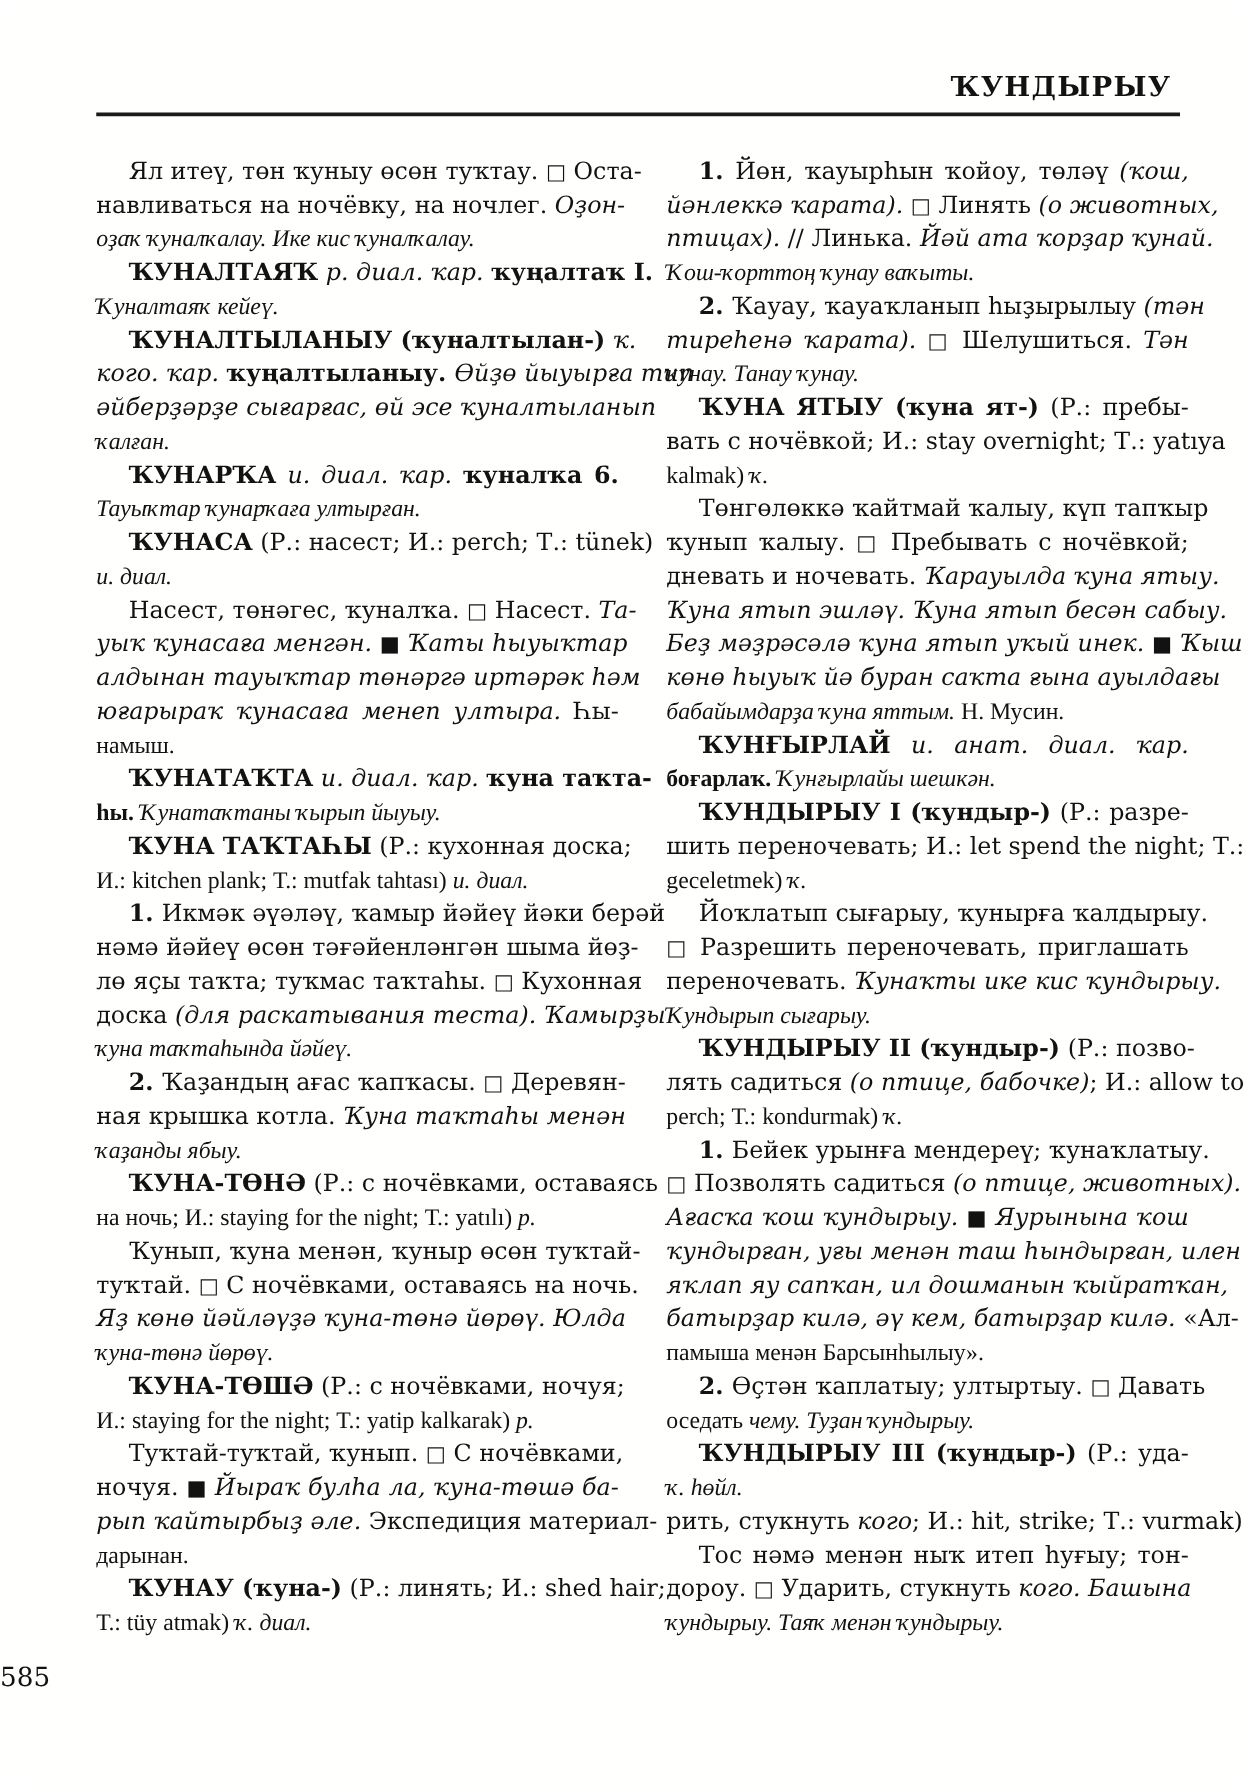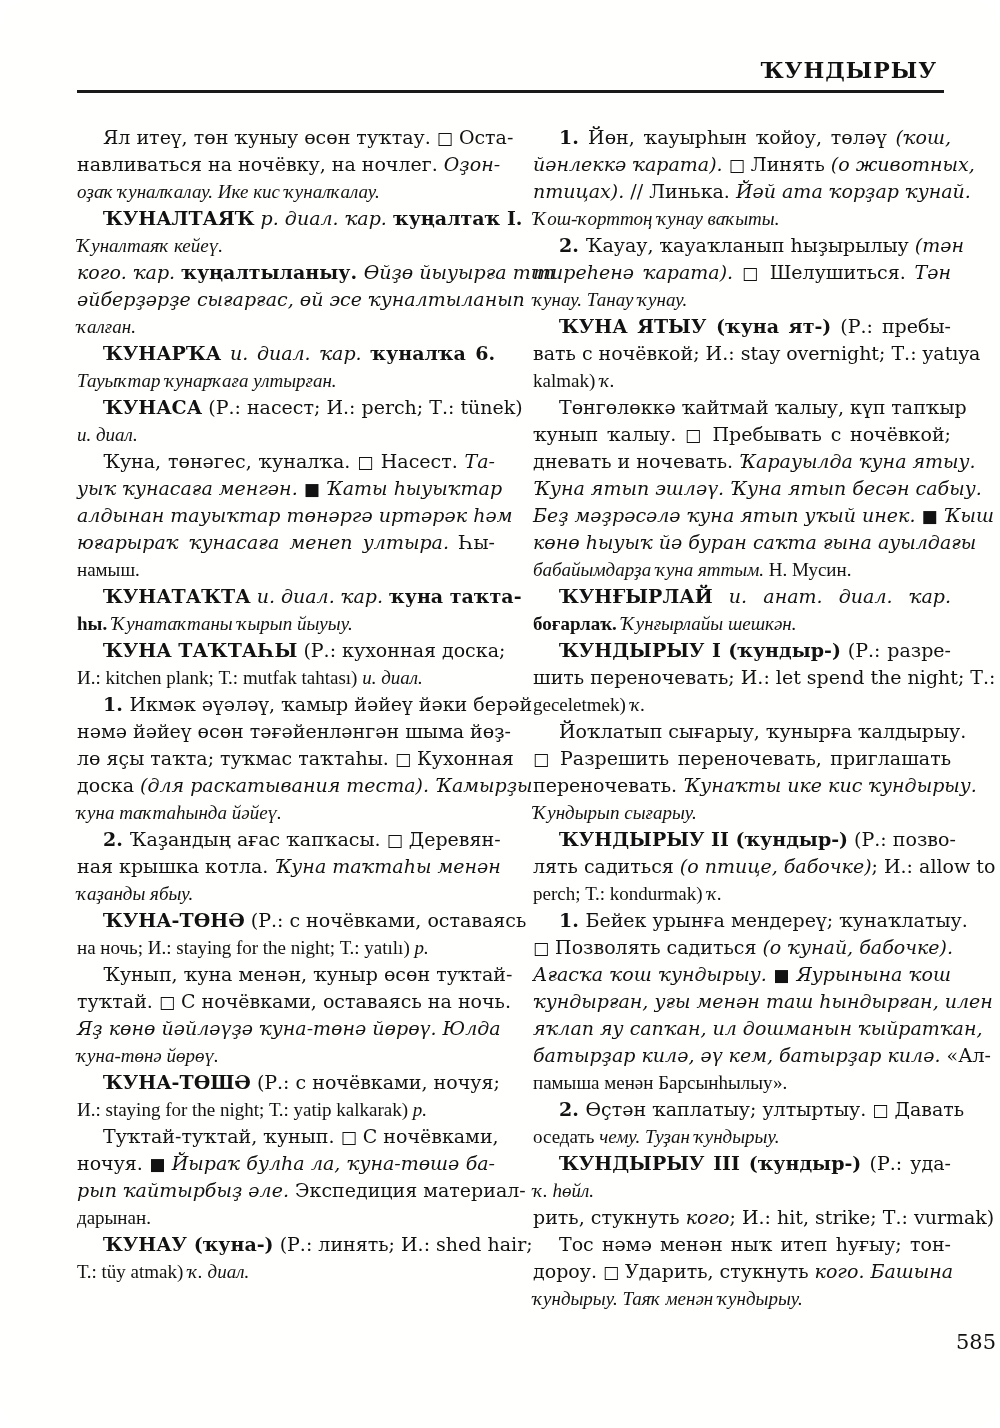--- a/index.html
+++ b/index.html
@@ -31,44 +31,45 @@
     text-align:justify;
     text-align-last:justify;
   }
   .line.end { text-align-last:left;font-family:Liberation Serif, serif; }
   .line.first { padding-left:26px; }
   .f-b { font-weight:bold; }
   .f-i { font-style:italic; }
   .f-s { font-family:"DejaVu Sans",sans-serif; font-size:17px; }
   .page-number {
     position:absolute; top:1330px; left:0; width:996px;
-    text-align:right; font-size:21px;
+    text-align:left; font-size:21px;
   }
 </style>
 </head>
 <body>
 
 <div class="page">
   <div class="running-head">ҠУНДЫРЫУ</div>
   <div class="head-rule"></div>
   <div class="columns">
     <div class="col" id="col-left">
         <div class="line first"><span class="f-r">Ял итеү, төн ҡуныу өсөн туҡтау. </span><span class="f-s">□</span><span class="f-r"> Оста-</span></div>
         <div class="line"><span class="f-r">навливаться на ночёвку, на ночлег. </span><span class="f-i">Оҙон-</span></div>
         <div class="line end"><span class="f-i">оҙаҡ ҡуналҡалау. Ике кис ҡуналҡалау.</span></div>
         <div class="line first"><span class="f-b">ҠУНАЛТАЯҠ</span><span class="f-i"> р. диал. ҡар. </span><span class="f-b">ҡуңалтаҡ I.</span></div>
         <div class="line end"><span class="f-i">Ҡуналтаяҡ кейеү.</span></div>
+        <div class="line first"><span class="f-b">ҠУНАЛТЫЛАНЫУ (ҡуналтылан-)</span><span class="f-i"> ҡ.</span></div>
         <div class="line"><span class="f-i">кого. ҡар. </span><span class="f-b">ҡуңалтыланыу. </span><span class="f-i">Өйҙө йыуырға тип</span></div>
         <div class="line"><span class="f-i">әйберҙәрҙе сығарғас, өй эсе ҡуналтыланып</span></div>
         <div class="line end"><span class="f-i">ҡалған.</span></div>
         <div class="line first"><span class="f-b">ҠУНАРҠА</span><span class="f-i"> и. диал. ҡар. </span><span class="f-b">ҡуналҡа 6.</span></div>
         <div class="line end"><span class="f-i">Тауыҡтар ҡунарҡаға ултырған.</span></div>
         <div class="line first"><span class="f-b">ҠУНАСА</span><span class="f-r"> (Р.: насест; И.: perch; Т.: tünek)</span></div>
         <div class="line end"><span class="f-i">и. диал.</span></div>
-        <div class="line first"><span class="f-r">Ҡуна, төнәгес, ҡуналҡа. </span><span class="f-s">□</span><span class="f-r"> Насест. </span><span class="f-i">Та-</span></div>
+        <div class="line first"><span class="f-r">Насест, төнәгес, ҡуналҡа. </span><span class="f-s">□</span><span class="f-r"> Насест. </span><span class="f-i">Та-</span></div>
         <div class="line"><span class="f-i">уыҡ ҡунасаға менгән. </span><span class="f-s">■</span><span class="f-i"> Ҡаты һыуыҡтар</span></div>
         <div class="line"><span class="f-i">алдынан тауыҡтар төнәргә иртәрәк һәм</span></div>
         <div class="line"><span class="f-i">юғарыраҡ ҡунасаға менеп ултыра. </span><span class="f-r">Һы-</span></div>
         <div class="line end"><span class="f-r">намыш.</span></div>
         <div class="line first"><span class="f-b">ҠУНАТАҠТА</span><span class="f-i"> и. диал. ҡар. </span><span class="f-b">ҡуна таҡта-</span></div>
         <div class="line end"><span class="f-b">һы. </span><span class="f-i">Ҡунатаҡтаны ҡырып йыуыу.</span></div>
         <div class="line first"><span class="f-b">ҠУНА ТАҠТАҺЫ</span><span class="f-r"> (Р.: кухонная доска;</span></div>
         <div class="line end"><span class="f-r">И.: kitchen plank; Т.: mutfak tahtası) </span><span class="f-i">и. диал.</span></div>
         <div class="line first"><span class="f-b">1. </span><span class="f-r">Икмәк әүәләү, ҡамыр йәйеү йәки берәй</span></div>
         <div class="line"><span class="f-r">нәмә йәйеү өсөн тәғәйенләнгән шыма йөҙ-</span></div>
@@ -117,21 +118,21 @@
         <div class="line"><span class="f-r">шить переночевать; И.: let spend the night; Т.:</span></div>
         <div class="line end"><span class="f-r">geceletmek) </span><span class="f-i">ҡ.</span></div>
         <div class="line first"><span class="f-r">Йоҡлатып сығарыу, ҡунырға ҡалдырыу.</span></div>
         <div class="line"><span class="f-s">□</span><span class="f-r"> Разрешить переночевать, приглашать</span></div>
         <div class="line"><span class="f-r">переночевать. </span><span class="f-i">Ҡунаҡты ике кис ҡундырыу.</span></div>
         <div class="line end"><span class="f-i">Ҡундырып сығарыу.</span></div>
         <div class="line first"><span class="f-b">ҠУНДЫРЫУ II (ҡундыр-)</span><span class="f-r"> (Р.: позво-</span></div>
         <div class="line"><span class="f-r">лять садиться </span><span class="f-i">(о птице, бабочке)</span><span class="f-r">; И.: allow to</span></div>
         <div class="line end"><span class="f-r">perch; Т.: kondurmak) </span><span class="f-i">ҡ.</span></div>
         <div class="line first"><span class="f-b">1. </span><span class="f-r">Бейек урынға мендереү; ҡунаҡлатыу.</span></div>
-        <div class="line"><span class="f-s">□</span><span class="f-r"> Позволять садиться </span><span class="f-i">(о ҡунай, бабочке).</span></div>
+        <div class="line"><span class="f-s">□</span><span class="f-r"> Позволять садиться </span><span class="f-i">(о птице, животных).</span></div>
         <div class="line"><span class="f-i">Ағасҡа ҡош ҡундырыу. </span><span class="f-s">■</span><span class="f-i"> Яурынына ҡош</span></div>
         <div class="line"><span class="f-i">ҡундырған, уғы менән таш һындырған, илен</span></div>
         <div class="line"><span class="f-i">яҡлап яу сапҡан, ил дошманын ҡыйратҡан,</span></div>
         <div class="line"><span class="f-i">батырҙар килә, әү кем, батырҙар килә. </span><span class="f-r">«Ал-</span></div>
         <div class="line end"><span class="f-r">памыша менән Барсынһылыу».</span></div>
         <div class="line first"><span class="f-b">2. </span><span class="f-r">Өҫтән ҡаплатыу; ултыртыу. </span><span class="f-s">□</span><span class="f-r"> Давать</span></div>
         <div class="line end"><span class="f-r">оседать </span><span class="f-i">чему. Туҙан ҡундырыу.</span></div>
         <div class="line first"><span class="f-b">ҠУНДЫРЫУ III (ҡундыр-)</span><span class="f-r"> (Р.: уда-</span></div>
         <div class="line end"><span class="f-i">ҡ. һөйл.</span></div>
         <div class="line"><span class="f-r">рить, стукнуть </span><span class="f-i">кого</span><span class="f-r">; И.: hit, strike; Т.: vurmak)</span></div>

